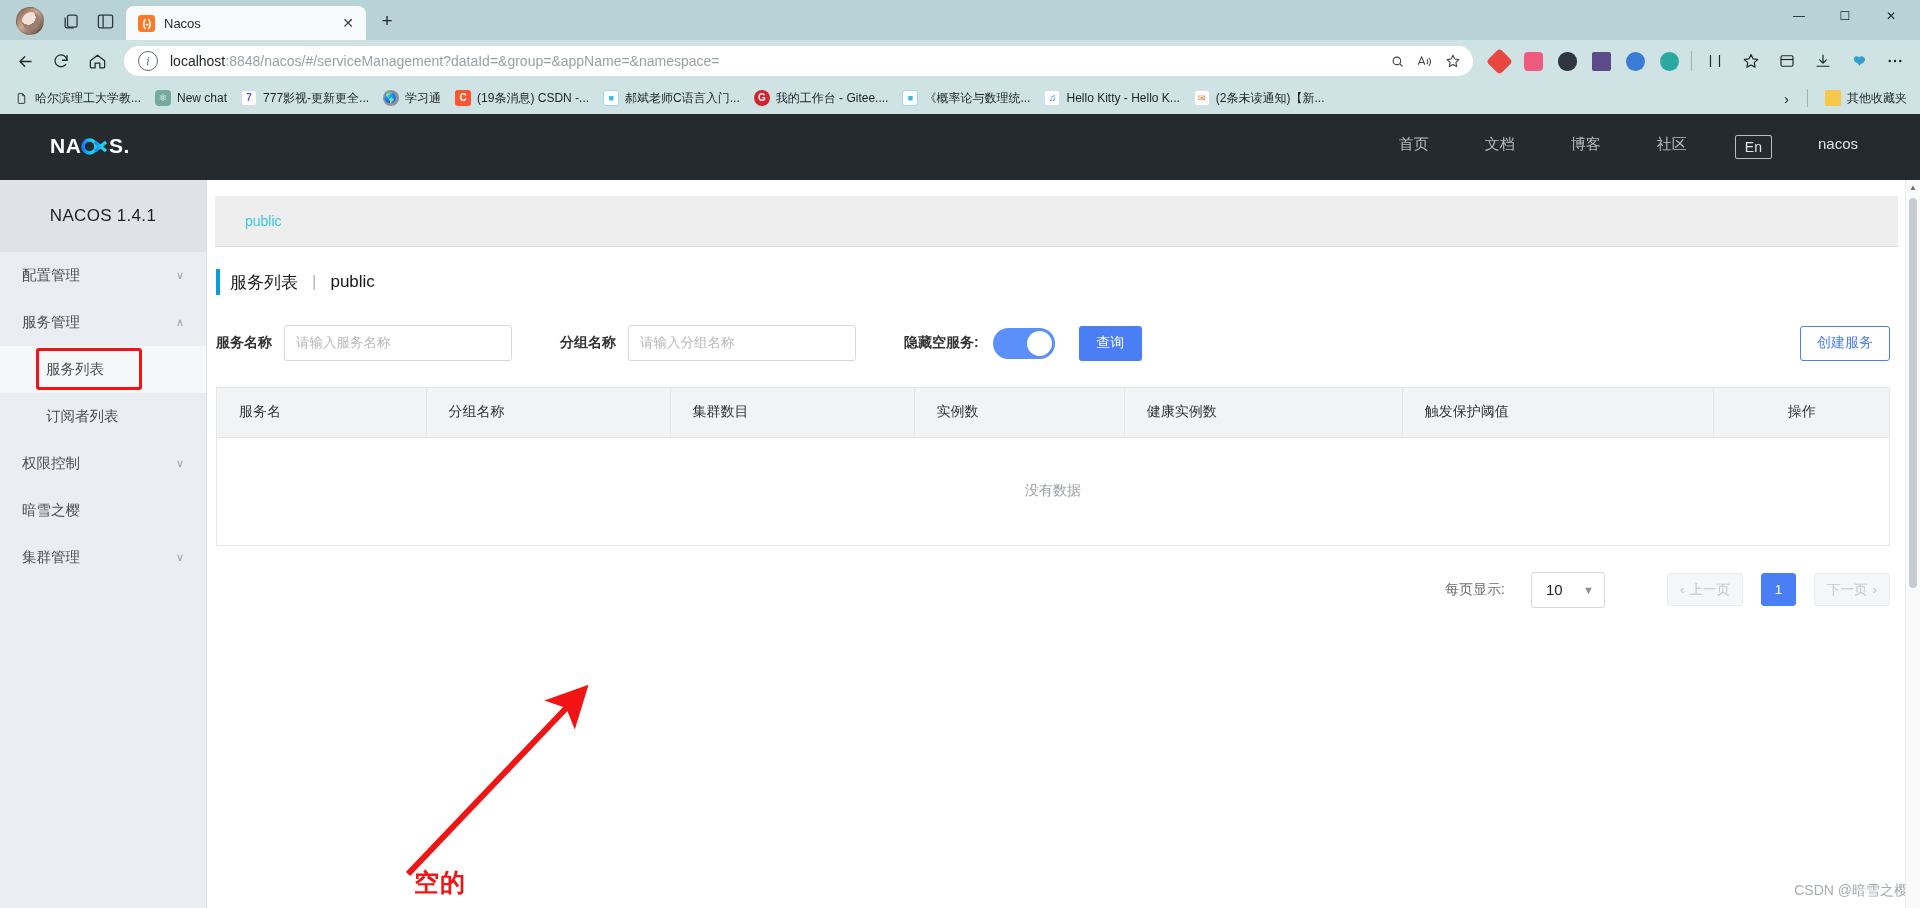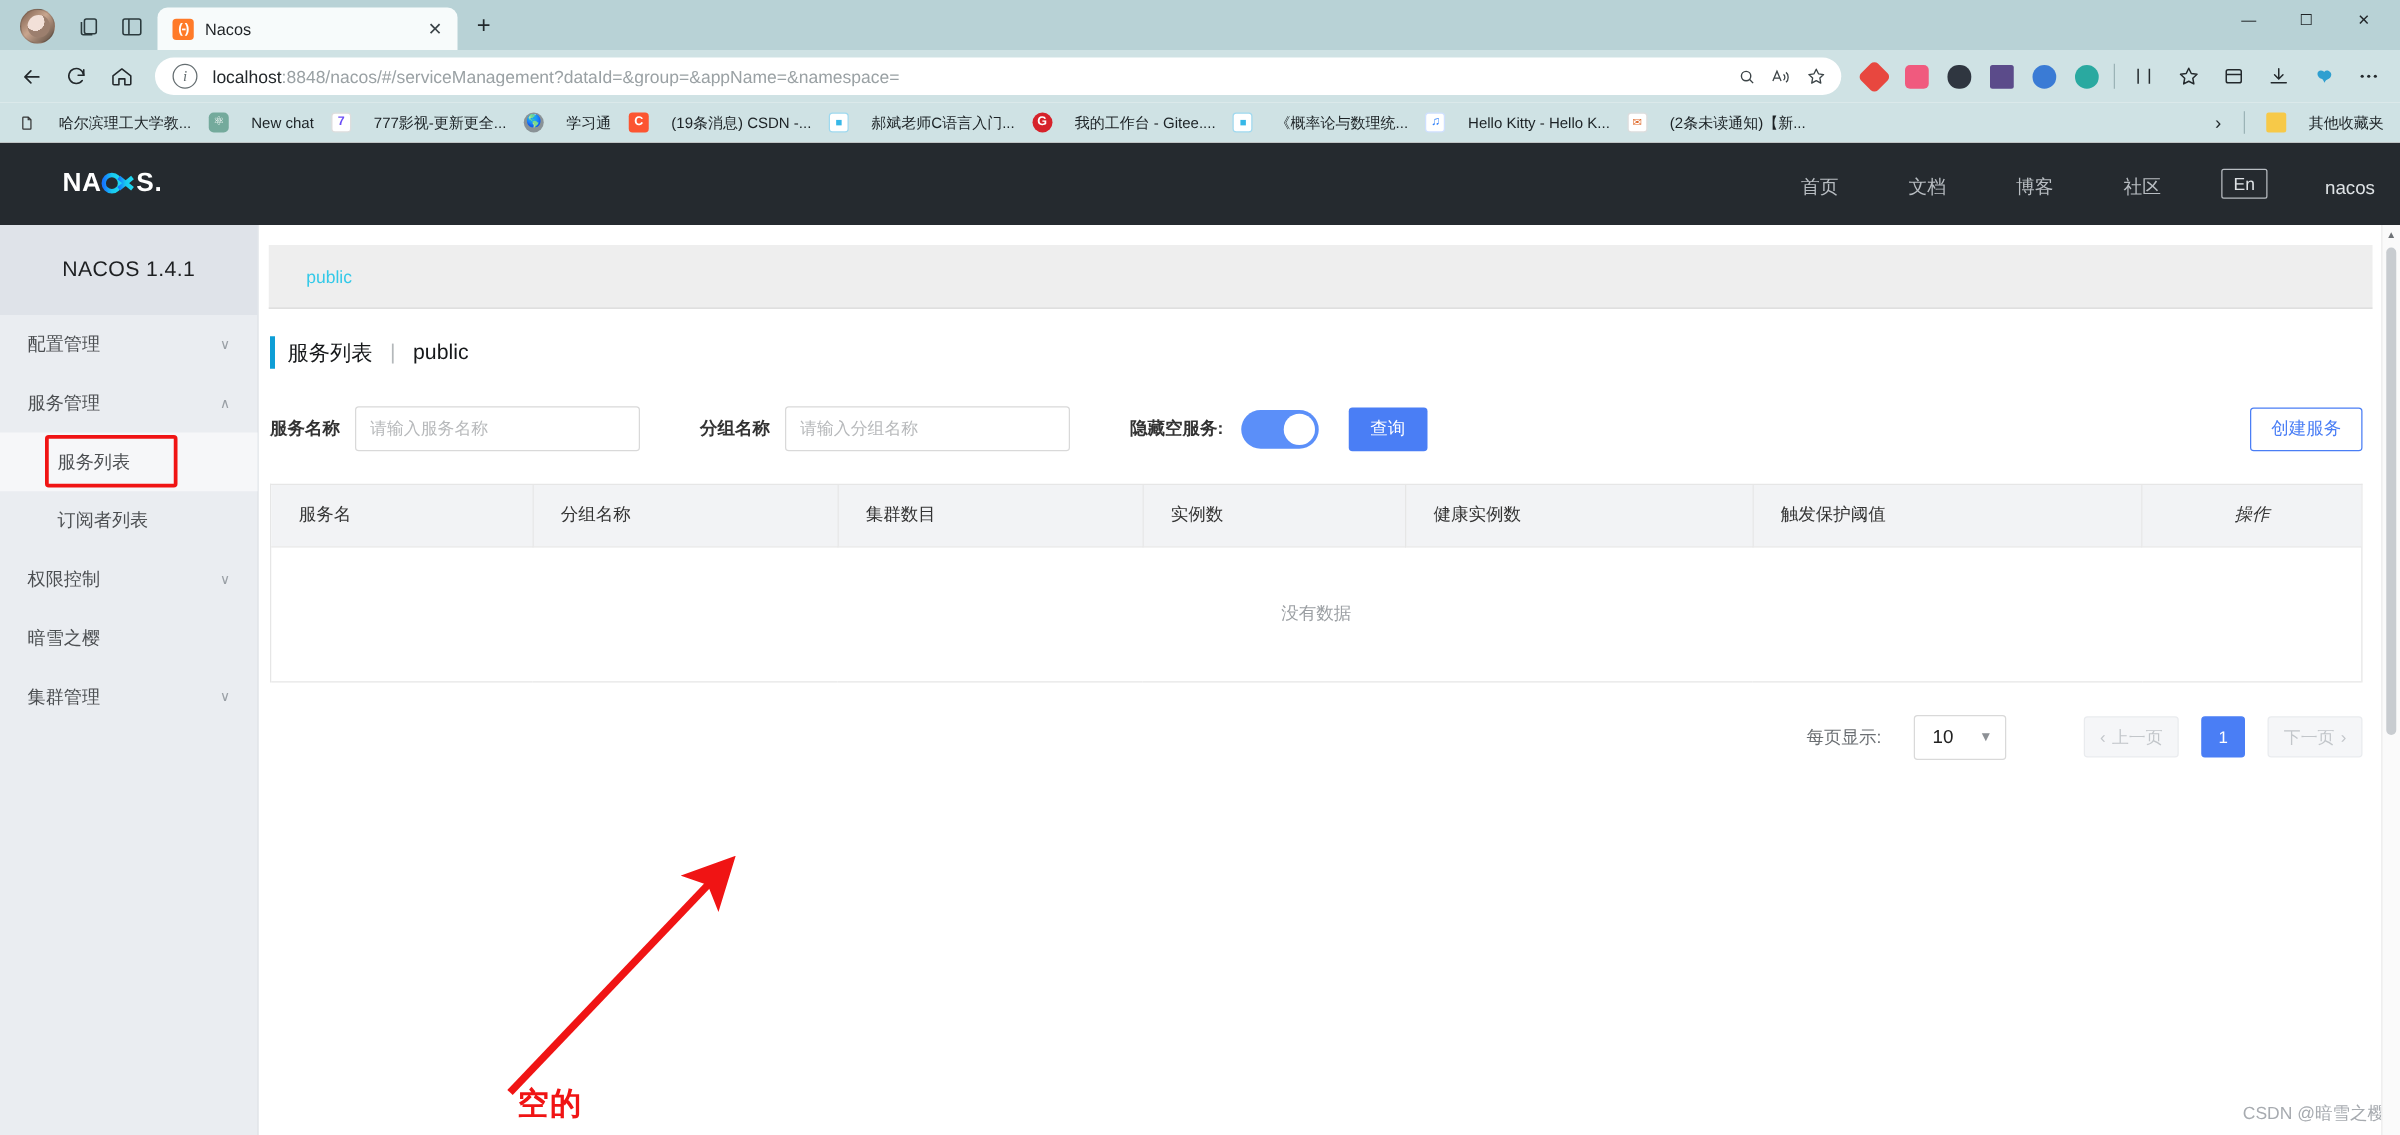--- a/index.html
+++ b/index.html
@@ -101,41 +101,41 @@
     display: flex; align-items: center; justify-content: center;
   }
   .ext-sq { width: 19px; height: 19px; border-radius: 4px; }
   .tb-div { width:1px; height:20px; background:#9bb3b6; margin:0 4px; }
 
   .bookmarks {
     height: 32px; background: #cfe2e4; display: flex; align-items: center;
     padding: 0 6px; gap: 0; font-size: 12px; color: #1c2225; overflow: hidden;
   }
   .bm {
-    display: flex; align-items: center; gap: 18px; padding: 3px 7px; border-radius: 4px;
+    display: flex; align-items: center; gap: 6px; padding: 3px 7px; border-radius: 4px;
     white-space: nowrap; flex: 0 0 auto; max-width: 175px;
   }
   .bm-label { overflow: hidden; text-overflow: ellipsis; white-space: nowrap; }
   .bm-ico {
     width: 16px; height: 16px; border-radius: 3px; flex: 0 0 auto;
     display: flex; align-items: center; justify-content: center;
     font-size: 10px; color: #fff; font-weight: 700; line-height: 1;
   }
   .bm-overflow { margin-left: auto; display:flex; align-items:center; gap:6px; flex:0 0 auto; }
   .bm-sep { width:1px; height:18px; background:#9bb3b6; margin:0 4px; }
 
   
   .page { flex: 1 1 auto; position: relative; overflow: hidden; background: #fff; }
 
   .nacos-header {
     height: 66px; background: #252a2f; display: flex; align-items: center;
     padding: 0 0 0 50px;
   }
   .logo { display: flex; align-items: center; }
-  .nacos-nav { margin-left: auto; display: flex; align-items: flex-end; gap: 0; }
+  .nacos-nav { margin-left: auto; display: flex; align-items: flex-start; gap: 0; padding-right: 42px; }
   .nacos-nav a {
     color: #b8bdc2; font-size: 15px; text-decoration: none; padding: 0 28px;
   }
   .lang-box {
     border: 1px solid #b8bdc2; color: #dfe3e6; font-size: 14px;
     padding: 3px 9px; border-radius: 2px; margin: 0 20px;
   }
   .user-name { color: #dfe3e6; font-size: 15px; padding: 0 20px 0 26px; }
 
   .body-wrap { display: flex; height: calc(908px - 40px - 42px - 32px - 66px); }
@@ -216,21 +216,21 @@
     font-family: inherit;
   }
 
   .table-wrap { margin: 26px 30px 0 9px; border: 1px solid #e6e6e6; border-bottom: none; }
   table { width: 100%; border-collapse: collapse; }
   thead th {
     background: #f2f3f5; height: 49px; text-align: left; padding: 0 22px;
     font-size: 14px; font-weight: 400; color: #333;
     border-right: 1px solid #e6e6e6; border-bottom: 1px solid #e6e6e6;
   }
-  thead th:last-child { border-right: none; text-align: center; font-style: italic; }
+  thead th:last-child { border-right: none; text-align: center; }
   .empty-cell {
     height: 108px; text-align: center; color: #9b9fa3; font-size: 14px;
     border-bottom: 1px solid #e6e6e6;
   }
 
   .pager {
     display: flex; align-items: center; justify-content: flex-end;
     margin: 26px 30px 0 0; gap: 12px;
   }
   .pager-label { font-size: 14px; color: #6b6f73; margin-right: 14px; }

